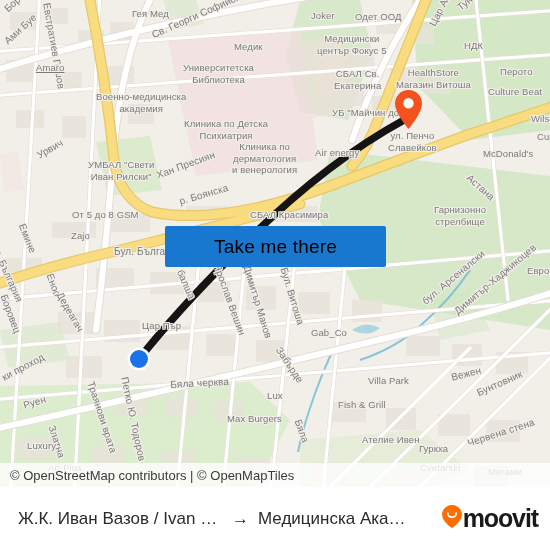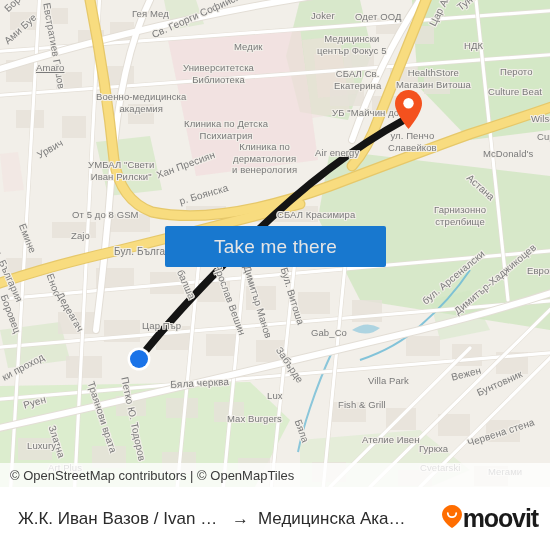--- a/index.html
+++ b/index.html
@@ -25,21 +25,21 @@
   .lbl.two{line-height:11.5px;white-space:pre;text-align:center;}
 
   
   .attrib{position:absolute;left:0;bottom:0;width:550px;height:24px;
           background:rgba(255,255,255,.78);
           font-size:13px;color:#3a3a3a;display:flex;align-items:center;padding-left:10px;
           box-sizing:border-box;}
 
   
   .cta{position:absolute;left:165px;top:226px;width:221px;height:41px;
-       background:#1878cf;color:#e5e5e5;border:0;border-radius:2px;
+       background:#1878cf;color:#000000;border:0;border-radius:2px;
        font-size:19px;font-family:inherit;letter-spacing:.2px;
        display:flex;align-items:center;justify-content:center;cursor:pointer;}
 
   
   .pin{position:absolute;left:395px;top:90px;width:27px;height:39px;}
   .dot{position:absolute;left:127px;top:347px;width:24px;height:24px;}
 
   
   .bottom{position:absolute;left:0;top:487px;width:550px;height:63px;background:#fff;
           display:flex;align-items:center;box-sizing:border-box;padding:0 12px 0 18px;}
@@ -259,21 +259,21 @@
         <div class="lbl poi" style="left: 483px; top: 148px;">McDonald's</div>
         <div class="lbl street" style="left: 155px; top: 170px; transform: rotate(-20deg); transform-origin: left top;">Хан Пресиян</div>
         <div class="lbl street" style="left: 35px; top: 151px; transform: rotate(-30deg); transform-origin: left top;">Урвич</div>
         <div class="lbl street" style="left: 472px; top: 172px; transform: rotate(42deg); transform-origin: left top;">Астана</div>
         <div class="lbl street" style="left: 178px; top: 196px; transform: rotate(-16deg); transform-origin: left top;">р. Боянска</div>
         <div class="lbl poi" style="left: 72px; top: 209px;">От 5 до 8 GSM</div>
         <div class="lbl poi two" style="left: 434px; top: 204px;">Гарнизонно
 стрелбище</div>
         <div class="lbl poi" style="left: 71px; top: 230px;">Zajo</div>
         <div class="lbl street" style="left: 27px; top: 222px; transform: rotate(68deg); transform-origin: left top;">Емине</div>
-        <div class="lbl poi" style="left: 250px; top: 209px; margin-left: 27px;">СБАЛ Красимира</div>
+        <div class="lbl poi" style="left: 250px; top: 209px;">СБАЛ Красимира</div>
         <div class="lbl street" style="left: 70px; top: 246px; margin-left: 44px;">Бул. България</div>
         <div class="lbl street" style="left: 0px; top: 243px; transform: rotate(66deg); transform-origin: left top;">ул. България</div>
         <div class="lbl poi" style="left: 527px; top: 265px;">Европ</div>
         <div class="lbl street" style="left: 55px; top: 272px; transform: rotate(70deg); transform-origin: left top;">Енос</div>
         <div class="lbl street" style="left: 185px; top: 268px; transform: rotate(66deg); transform-origin: left top;">балша</div>
         <div class="lbl street" style="left: 222px; top: 262px; transform: rotate(70deg); transform-origin: left top;">Ярослав Вешин</div>
         <div class="lbl street" style="left: 252px; top: 264px; transform: rotate(73deg); transform-origin: left top;">Димитър Манов</div>
         <div class="lbl street" style="left: 289px; top: 266px; transform: rotate(73deg); transform-origin: left top;">Бул. Витоша</div>
         <div class="lbl street" style="left: 9px; top: 293px; transform: rotate(70deg); transform-origin: left top;">Боровец</div>
         <div class="lbl street" style="left: 64px; top: 290px; transform: rotate(60deg); transform-origin: left top;">Дедеагач</div>

